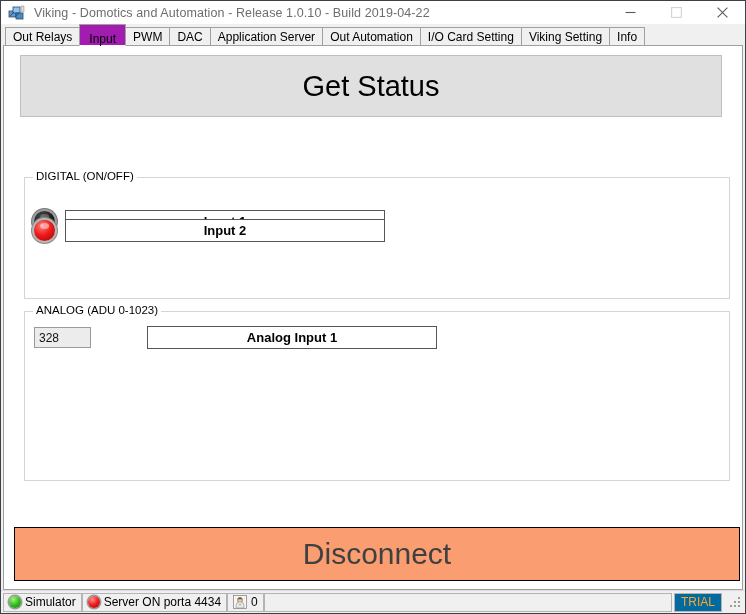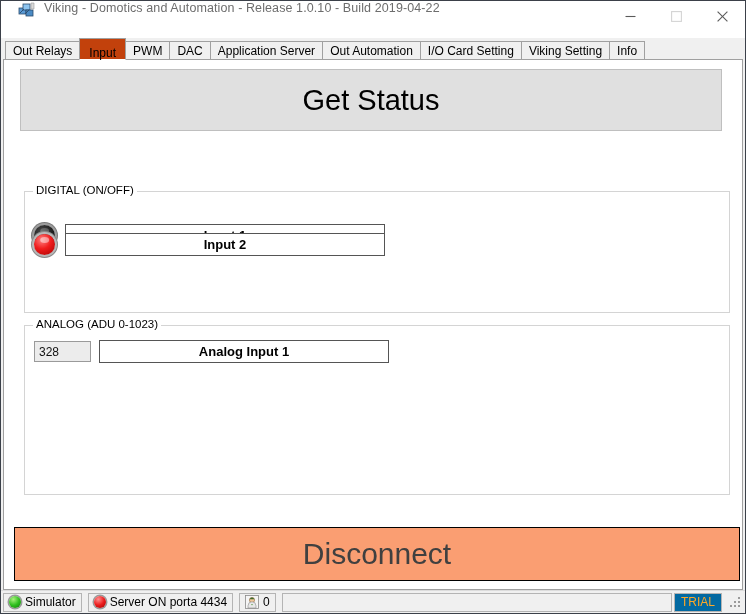--- a/index.html
+++ b/index.html
@@ -20,26 +20,26 @@
     box-sizing: border-box;
     border: 1px solid #3b4049;
     background: #f0f0f0;
     display: flex;
     flex-direction: column;
     position: relative;
   }
 
   
   .titlebar {
-    height: 37px;
-    background: #ffffff;
-    display: flex;
-    flex: 0 0 auto;
-    position: relative;
-    padding-left: 10px;
+    height: 23px;
+    background: #ffffff;
+    display: flex;
+    align-items: center;
+    flex: 0 0 auto;
+    position: relative;
   }
   .app-icon {
     width: 18px;
     height: 18px;
     margin-left: 7px;
     margin-right: 8px;
     flex: 0 0 auto;
     position: relative;
   }
   .title-text {
@@ -80,21 +80,21 @@
     font-size: 12px;
     color: #000;
     background: #f0f0f0;
     border: 1px solid #a0a0a0;
     border-bottom: none;
     margin-right: -1px;
     box-sizing: border-box;
     white-space: nowrap;
   }
   .tab.active {
-    background: #c2410c;
+    background: #a21caf;
     height: 22px;
     line-height: 21px;
     position: relative;
     z-index: 3;
     border-bottom: 1px solid #ffffff;
     padding: 4px 9px;
     margin-top: 24px;
   }
 
   
@@ -240,21 +240,21 @@
     box-sizing: border-box;
     border-top: 1px solid #dcdcdc;
   }
   .sb-panel {
     height: 19px;
     display: flex;
     align-items: center;
     border: 1px solid #b4b4b4;
     background: #f0f0f0;
     box-sizing: border-box;
-    margin-right: 6px;
+    margin-right: 0;
     padding: 0 5px;
     font-size: 12px;
     color: #000;
     white-space: nowrap;
   }
   .sb-led {
     width: 12px;
     height: 12px;
     border-radius: 50%;
     margin-right: 4px;
@@ -372,21 +372,21 @@
 
       <div class="io-row" style="left:9px; top:41px;">
         <div class="led led-red"></div>
         <div class="io-btn" style="width:320px; margin-left:10px;">Input 2</div>
       </div>
     </div>
 
     <div class="groupbox" id="analog-group">
       <div class="gb-title">ANALOG (ADU 0-1023)</div>
 
-      <div class="io-row" style="left:9px; top:14px;">
+      <div class="io-row" style="left:9px; top:14px;gap:48px;">
         <div class="analog-value">328</div>
         <div class="io-btn" style="width:290px; margin-left:8px;">Analog Input 1</div>
       </div>
     </div>
 
     <div class="disconnect">Disconnect</div>
   </div>
 
   <div class="statusbar">
     <div class="sb-panel">

